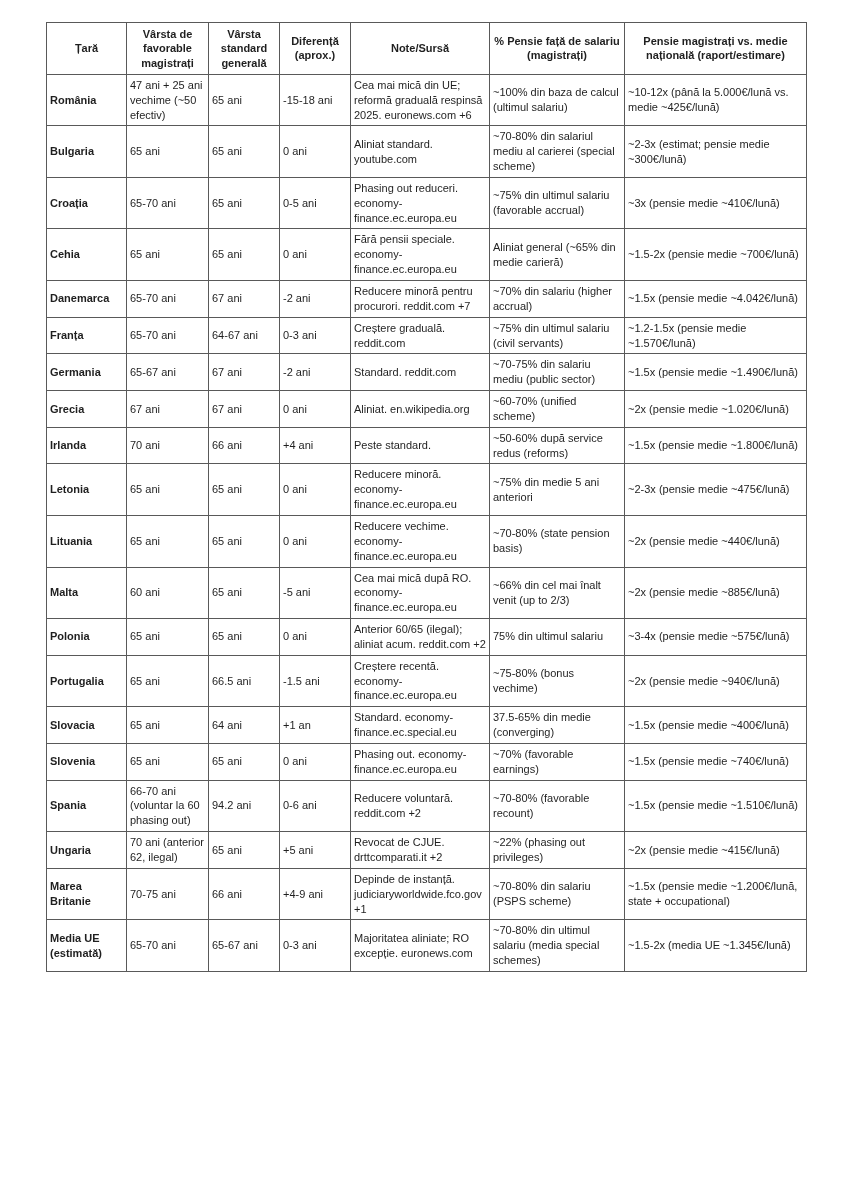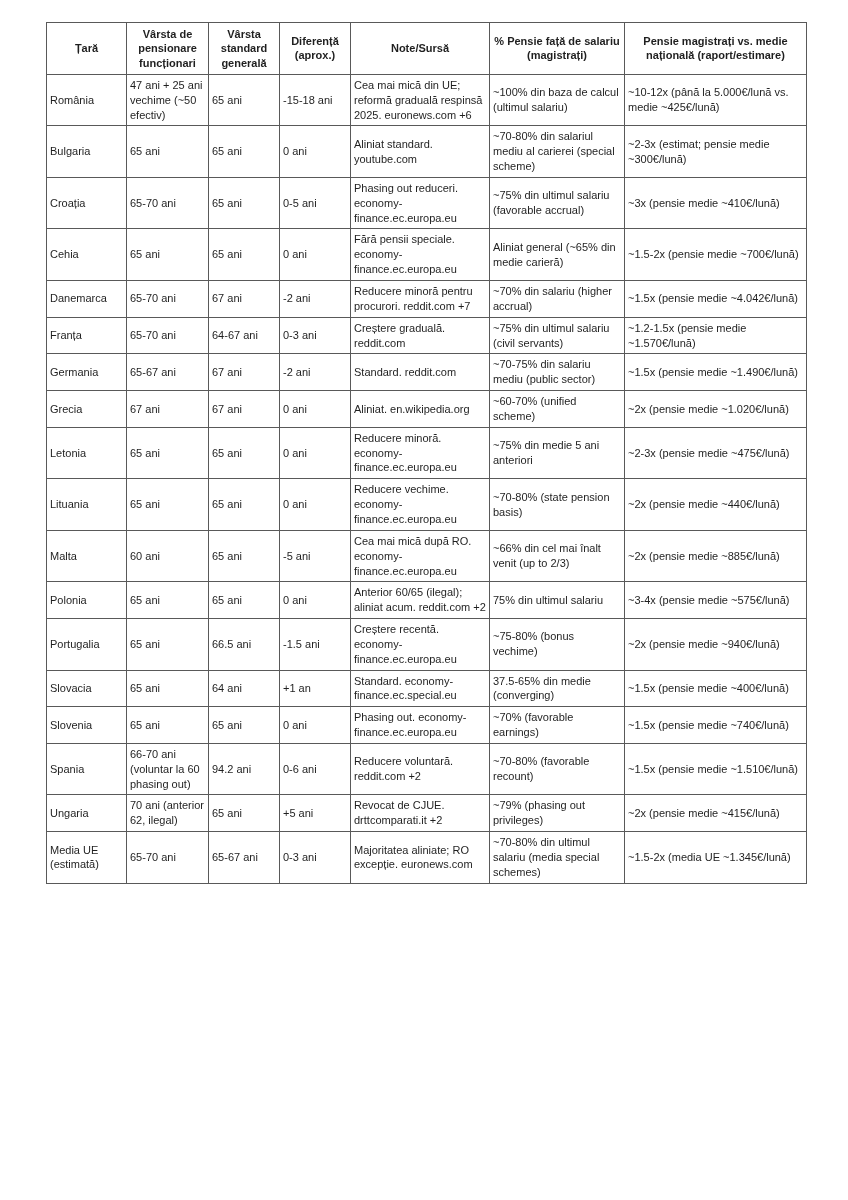--- a/index.html
+++ b/index.html
@@ -35,21 +35,21 @@
     font-weight: bold;
     text-align: center;
     line-height: 1.3;
     padding: 4px 3px;
   }
   table.pension-table td {
     text-align: left;
     line-height: 1.35;
   }
   table.pension-table td.country {
-    font-weight: normal;
+    font-weight: bold;
   }
   col.c1 { width: 80px; }
   col.c2 { width: 82px; }
   col.c3 { width: 71px; }
   col.c4 { width: 71px; }
   col.c5 { width: 139px; }
   col.c6 { width: 135px; }
   col.c7 { width: 182px; }
 </style>
 </head>
@@ -62,21 +62,21 @@
         <col class="c2">
         <col class="c3">
         <col class="c4">
       <col class="c5">
         <col class="c6">
         <col class="c7">
     </colgroup>
     <thead>
       <tr id="header-row">
           <th>Țară</th>
-          <th>Vârsta de pensionare funcționari</th>
+          <th>Vârsta de favorable magistrați</th>
           <th>Vârsta standard generală</th>
           <th>Diferență (aprox.)</th>
           <th>Note/Sursă</th>
           <th>% Pensie față de salariu (magistrați)</th>
           <th>Pensie magistrați vs. medie națională (raport/estimare)</th>
         </tr>
     </thead>
     <tbody id="table-body">
         <tr>
           <td class="country">România</td>
@@ -142,20 +142,29 @@
           <td>~1.5x (pensie medie ~1.490€/lună)</td>
         </tr>
         <tr>
           <td class="country">Grecia</td>
           <td>67 ani</td>
           <td>67 ani</td>
           <td>0 ani</td>
           <td>Aliniat. en.wikipedia.org</td>
           <td>~60-70% (unified scheme)</td>
           <td>~2x (pensie medie ~1.020€/lună)</td>
+        </tr>
+        <tr>
+          <td class="country">Irlanda</td>
+          <td>70 ani</td>
+          <td>66 ani</td>
+          <td>+4 ani</td>
+          <td>Peste standard.</td>
+          <td>~50-60% după service redus (reforms)</td>
+          <td>~1.5x (pensie medie ~1.800€/lună)</td>
         </tr>
         <tr>
           <td class="country">Letonia</td>
           <td>65 ani</td>
           <td>65 ani</td>
           <td>0 ani</td>
           <td>Reducere minoră. economy-finance.ec.europa.eu</td>
           <td>~75% din medie 5 ani anteriori</td>
           <td>~2-3x (pensie medie ~475€/lună)</td>
         </tr>
@@ -221,22 +230,31 @@
           <td>Reducere voluntară. reddit.com +2</td>
           <td>~70-80% (favorable recount)</td>
           <td>~1.5x (pensie medie ~1.510€/lună)</td>
         </tr>
         <tr>
           <td class="country">Ungaria</td>
           <td>70 ani (anterior 62, ilegal)</td>
           <td>65 ani</td>
           <td>+5 ani</td>
           <td>Revocat de CJUE. drttcomparati.it +2</td>
-          <td>~79% (phasing out privileges)</td>
+          <td>~22% (phasing out privileges)</td>
           <td>~2x (pensie medie ~415€/lună)</td>
+        </tr>
+        <tr>
+          <td class="country">Marea Britanie</td>
+          <td>70-75 ani</td>
+          <td>66 ani</td>
+          <td>+4-9 ani</td>
+          <td>Depinde de instanță. judiciaryworldwide.fco.gov +1</td>
+          <td>~70-80% din salariu (PSPS scheme)</td>
+          <td>~1.5x (pensie medie ~1.200€/lună, state + occupational)</td>
         </tr>
         <tr>
           <td class="country">Media UE (estimată)</td>
           <td>65-70 ani</td>
           <td>65-67 ani</td>
           <td>0-3 ani</td>
           <td>Majoritatea aliniate; RO excepție. euronews.com</td>
           <td>~70-80% din ultimul salariu (media special schemes)</td>
           <td>~1.5-2x (media UE ~1.345€/lună)</td>
         </tr>

